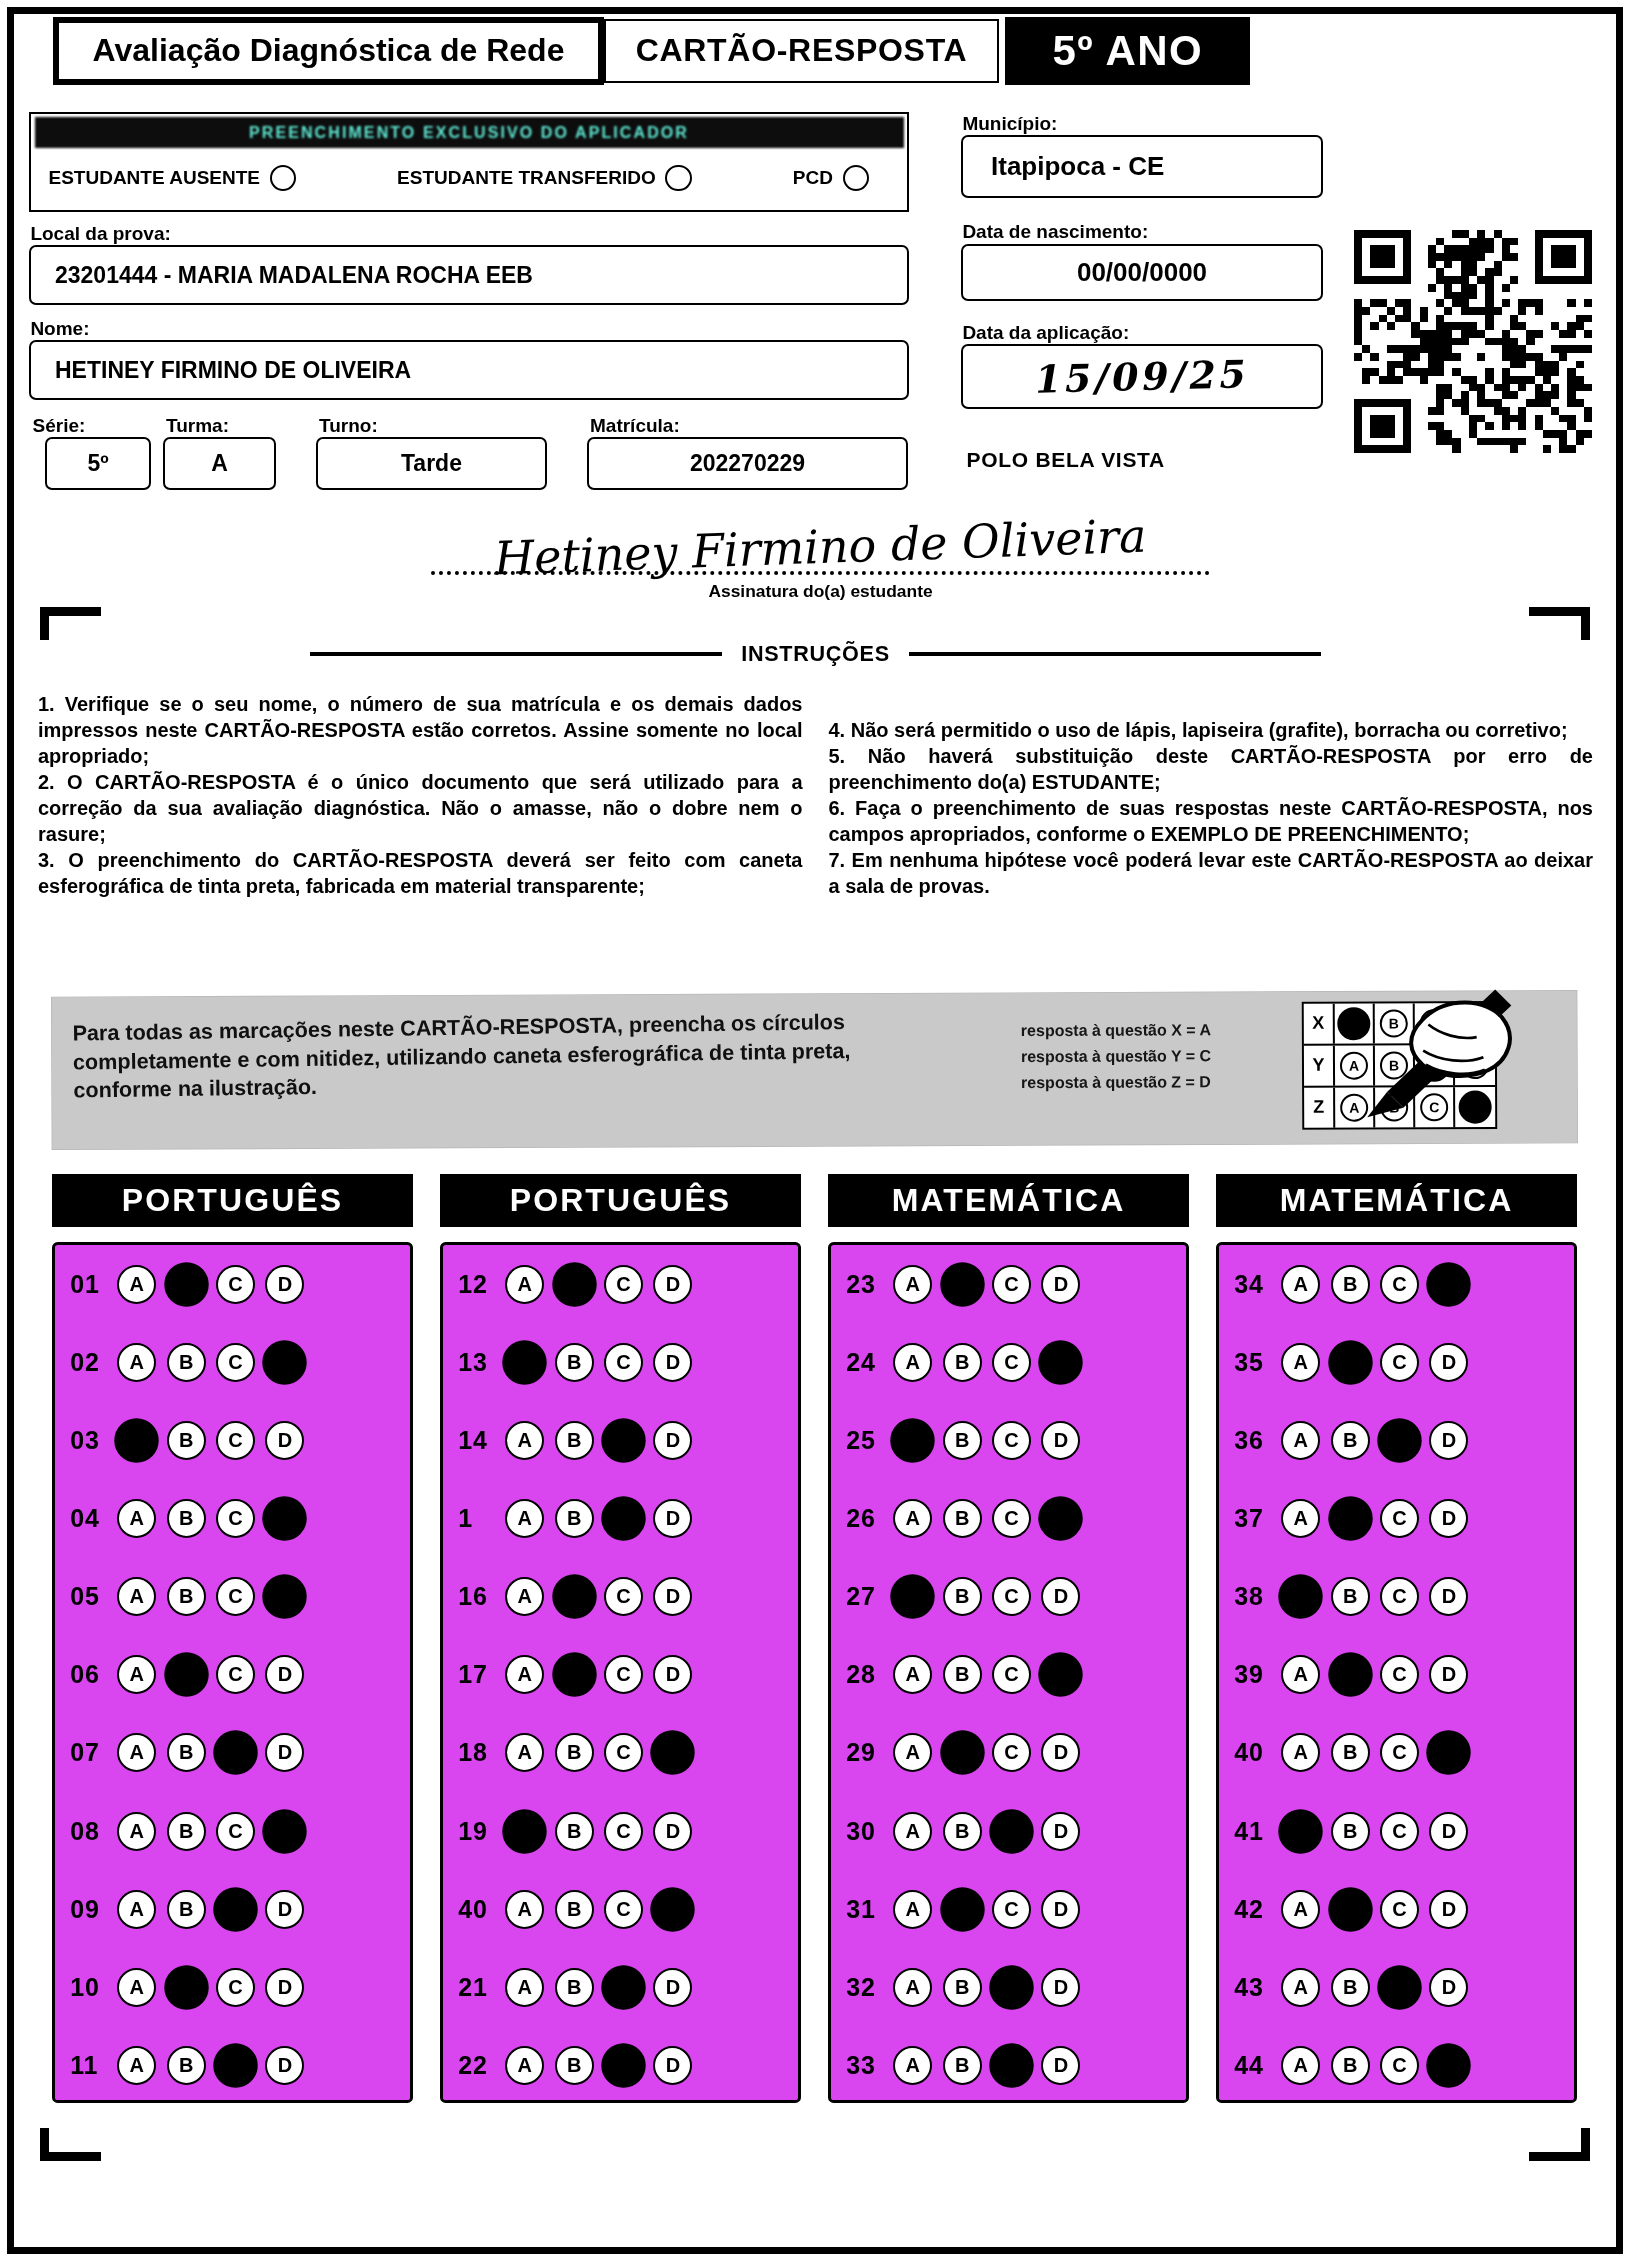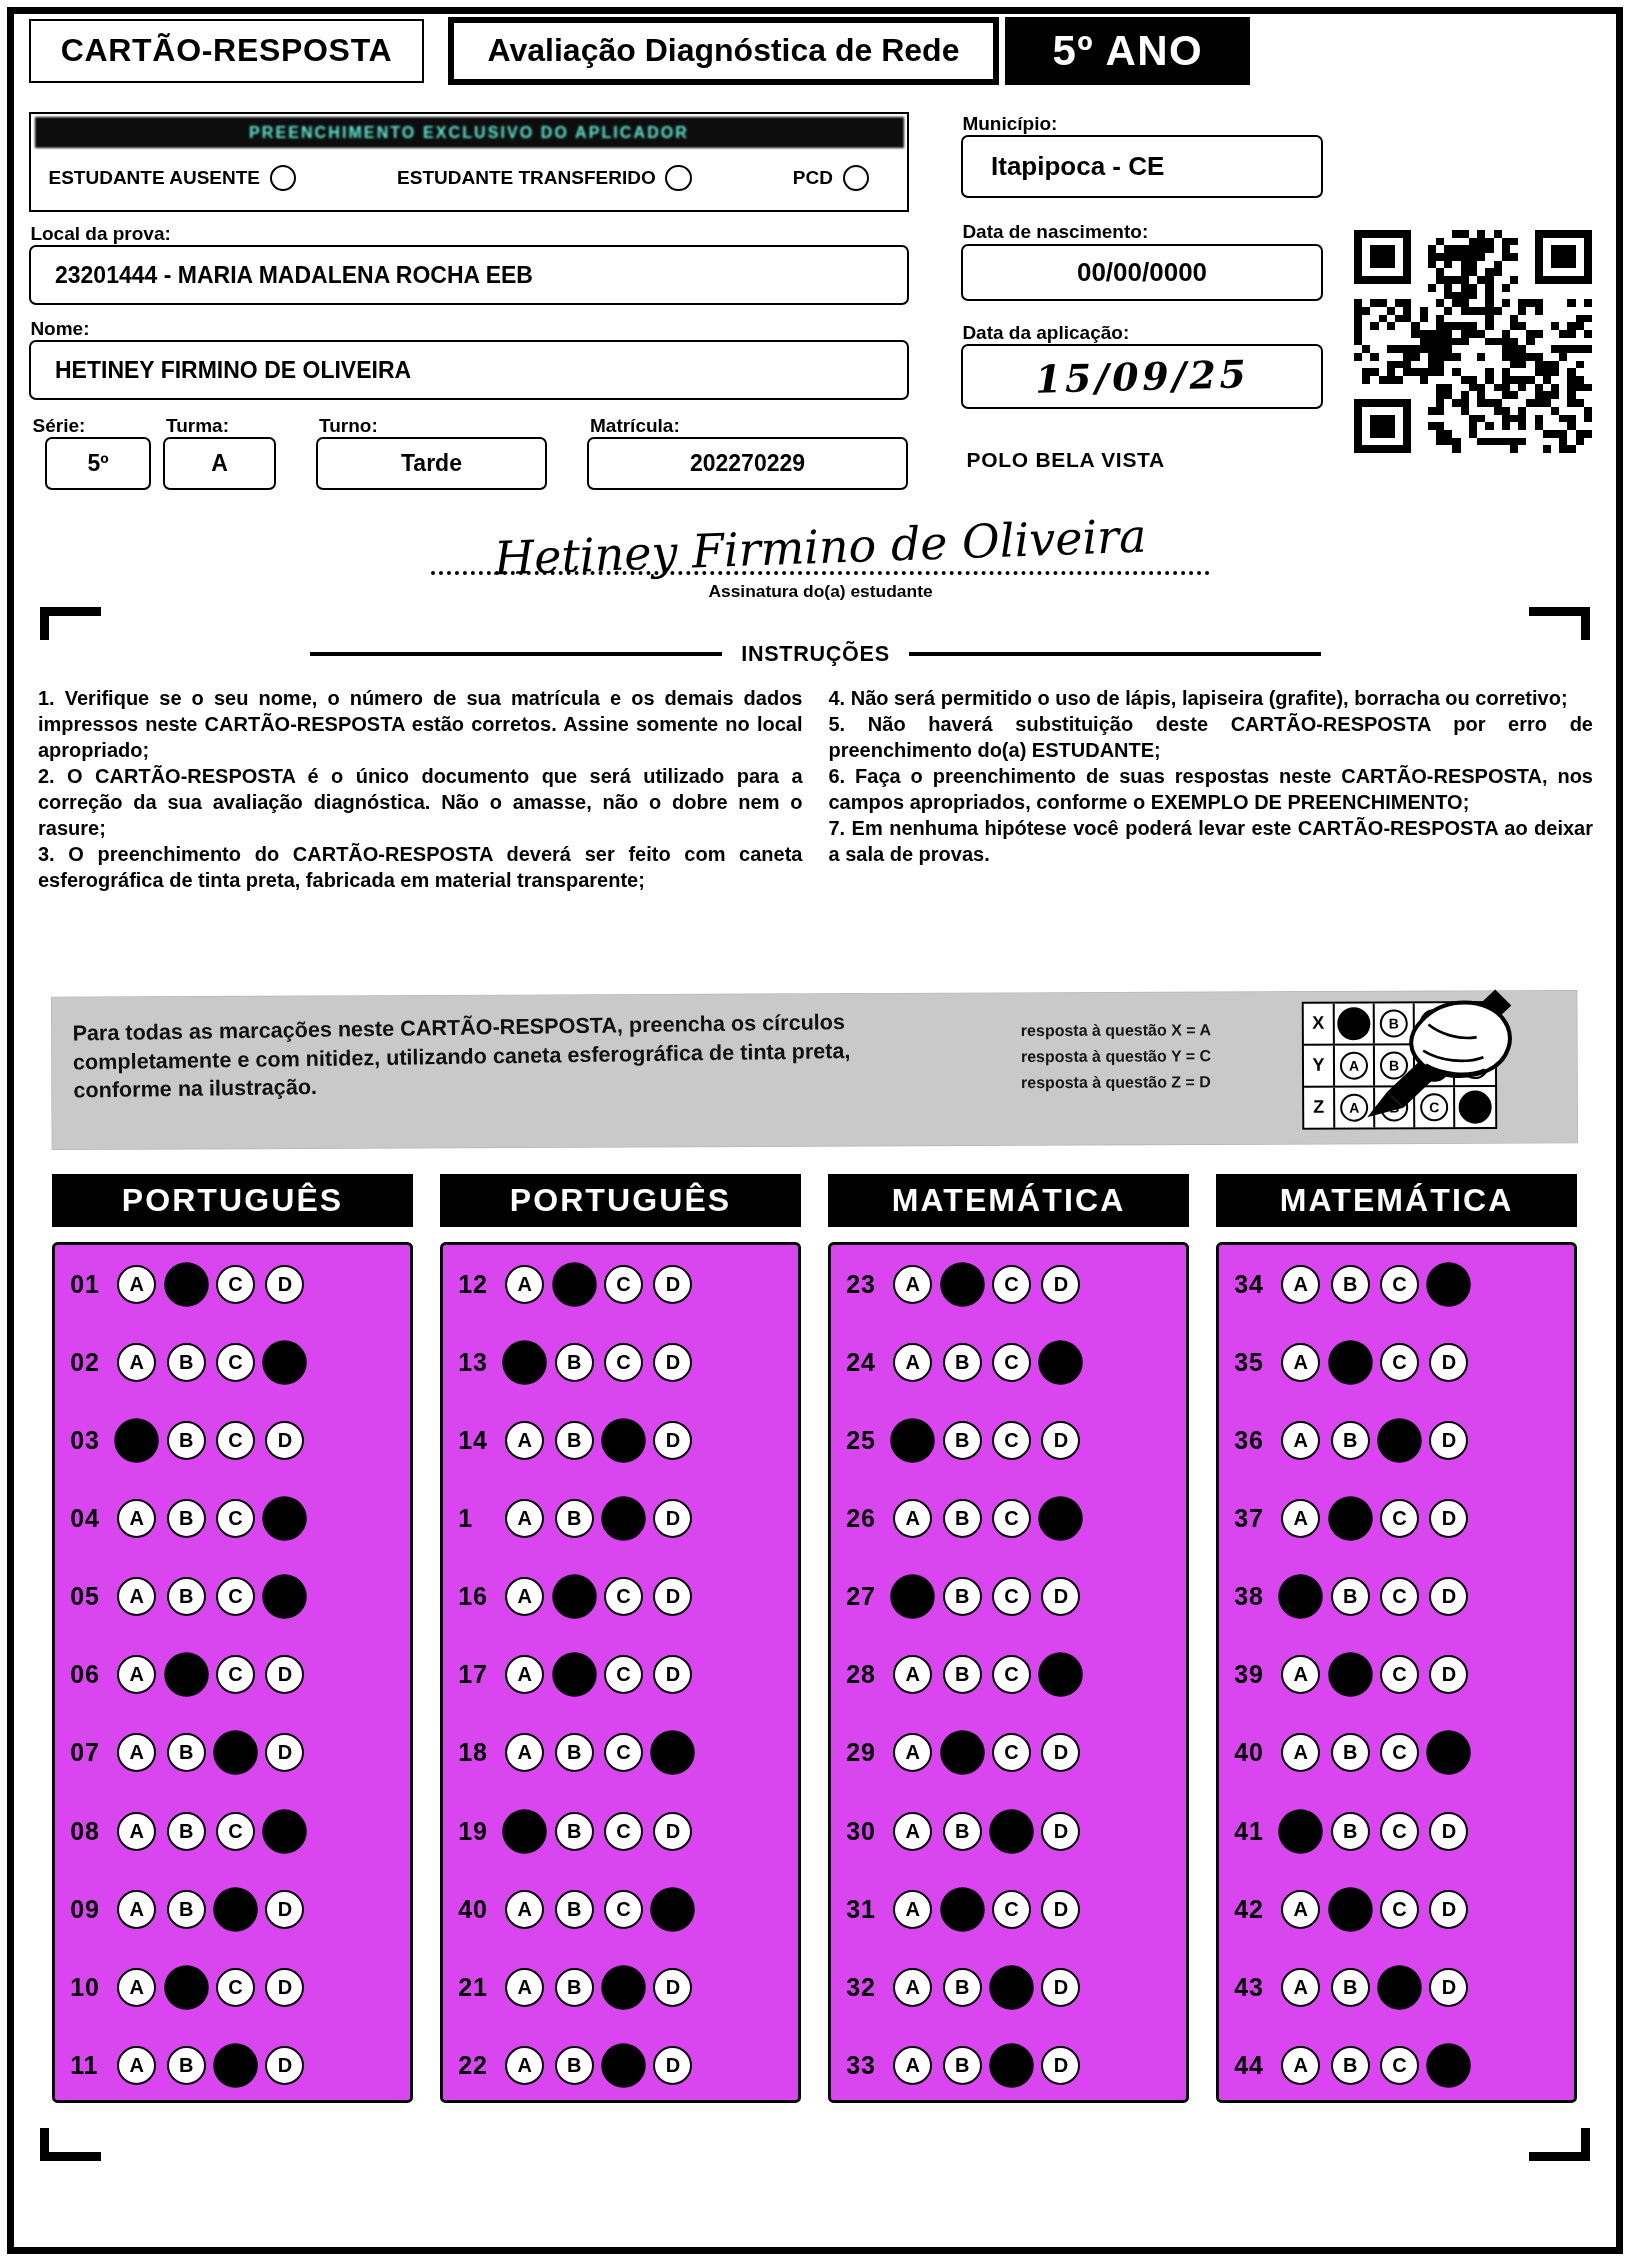--- a/index.html
+++ b/index.html
@@ -77,21 +77,21 @@
   .mark-tl { top:607px; left:40px;  border-top:9px solid #000;  border-left:9px solid #000; }
   .mark-tr { top:607px; right:40px; border-top:9px solid #000;  border-right:9px solid #000; }
   .mark-bl { top:2128px; left:40px;  border-bottom:9px solid #000; border-left:9px solid #000; }
   .mark-br { top:2128px; right:40px; border-bottom:9px solid #000; border-right:9px solid #000; }
 
   
   .inst { position:absolute; top:641px; left:38px; width:1555px; }
   .inst-title-row { display:flex; align-items:center; justify-content:center; }
   .inst-rule { height:3.5px; background:#000; flex:0 0 412px; }
   .inst-title { font-weight:bold; font-size:21.6px; letter-spacing:0.7px; margin:0 19.5px; }
-  .inst-cols { display:flex; gap:26px; margin-top:18px; }
+  .inst-cols { display:flex; gap:26px; margin-top:24px;align-items:flex-end; }
   .inst-col { flex:1; }
   .inst-item { font-weight:bold; font-size:20px; line-height:26px; text-align:justify; }
 
   
   .example { position:absolute; top:994px; left:52px; width:1525px; height:152px; background:#c9c9c9;
              transform:rotate(-0.25deg); box-shadow:0 0 0 0.7px #b5b5b5; }
   .example-text { position:absolute; left:21px; top:18px; width:821px; font-weight:bold; font-size:21.6px;
                   line-height:28.5px; color:#101010; transform:rotate(-0.6deg); }
   .example-labels { position:absolute; left:969px; top:25px; font-weight:bold; font-size:16px; line-height:26px; color:#161616; }
   .ex-grid-wrap { position:absolute; left:1250px; top:9.7px; }
@@ -119,22 +119,22 @@
             display:flex; align-items:center; justify-content:center; font-size:20px; font-weight:bold; background:#fff; }
   .bubble.filled { background:#000; color:transparent; transform:scale(1.14); }
 </style>
 </head>
 <body>
 
 <div class="page">
   <div class="frame"></div>
 
   <div class="header">
+    <div class="h-box subtitle-box">Avaliação Diagnóstica de Rede</div>
     <div class="h-box title-box">CARTÃO-RESPOSTA</div>
-    <div class="h-box subtitle-box">Avaliação Diagnóstica de Rede</div>
     <div class="h-box grade-box">5º ANO</div>
   </div>
 
   <div class="form">
     <div class="fl">
       <div class="aplicador">
         <div class="black-bar">PREENCHIMENTO EXCLUSIVO DO APLICADOR</div>
         <div class="status-row">
             <div class="status-item">
               <span class="status-label">ESTUDANTE AUSENTE</span>

